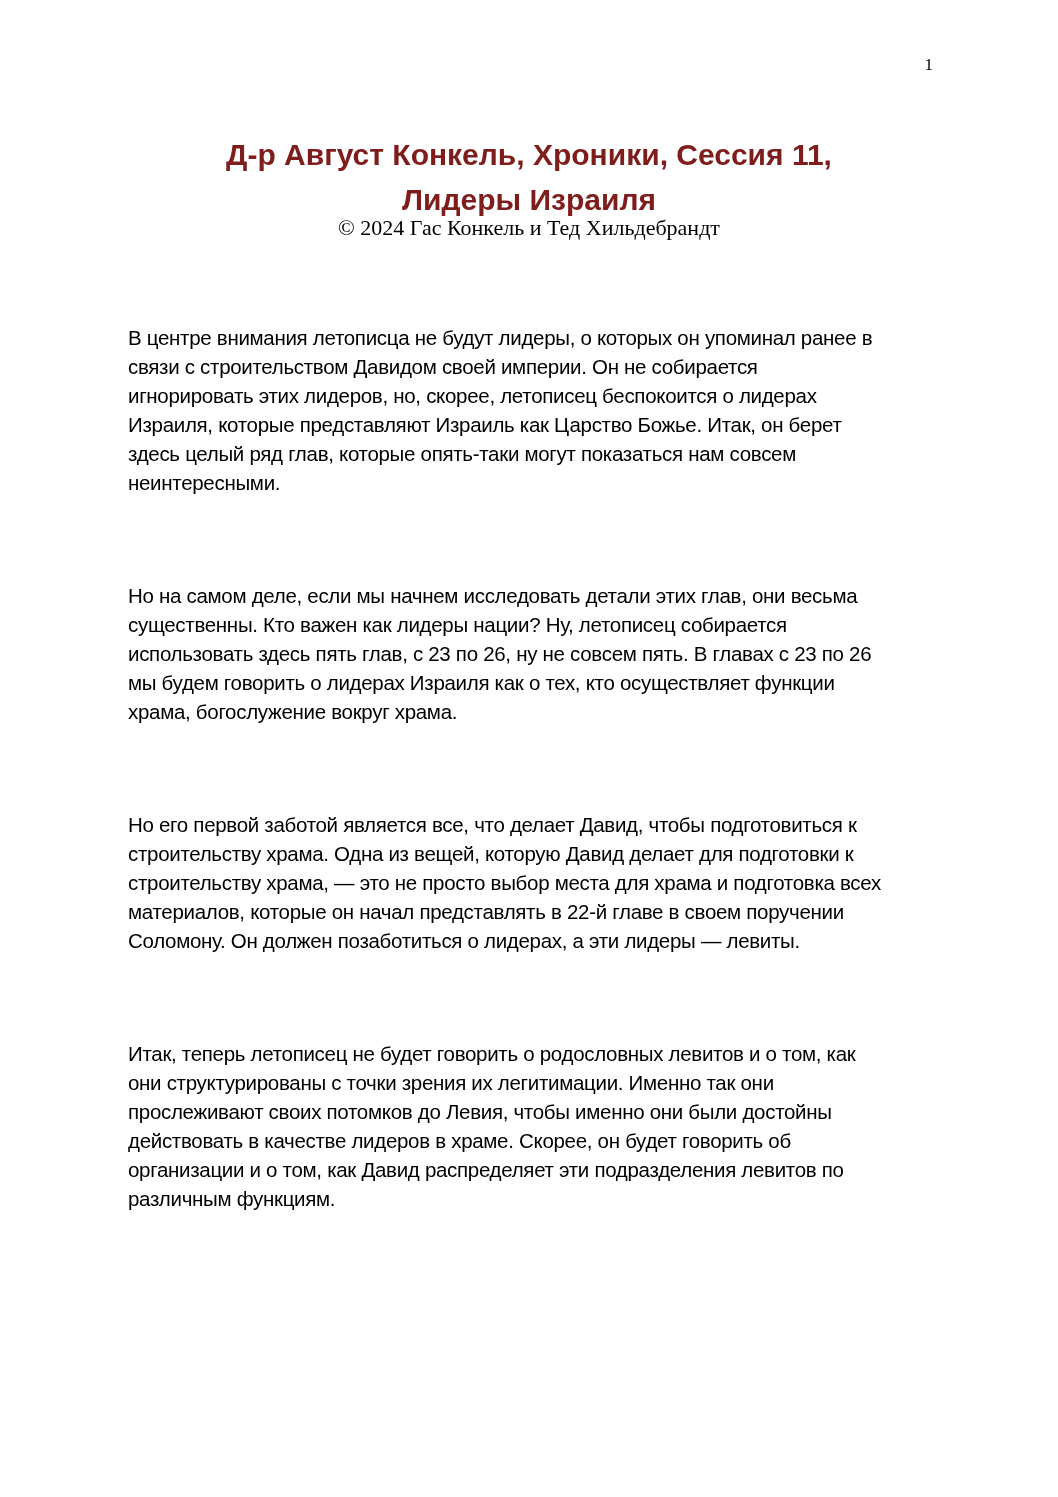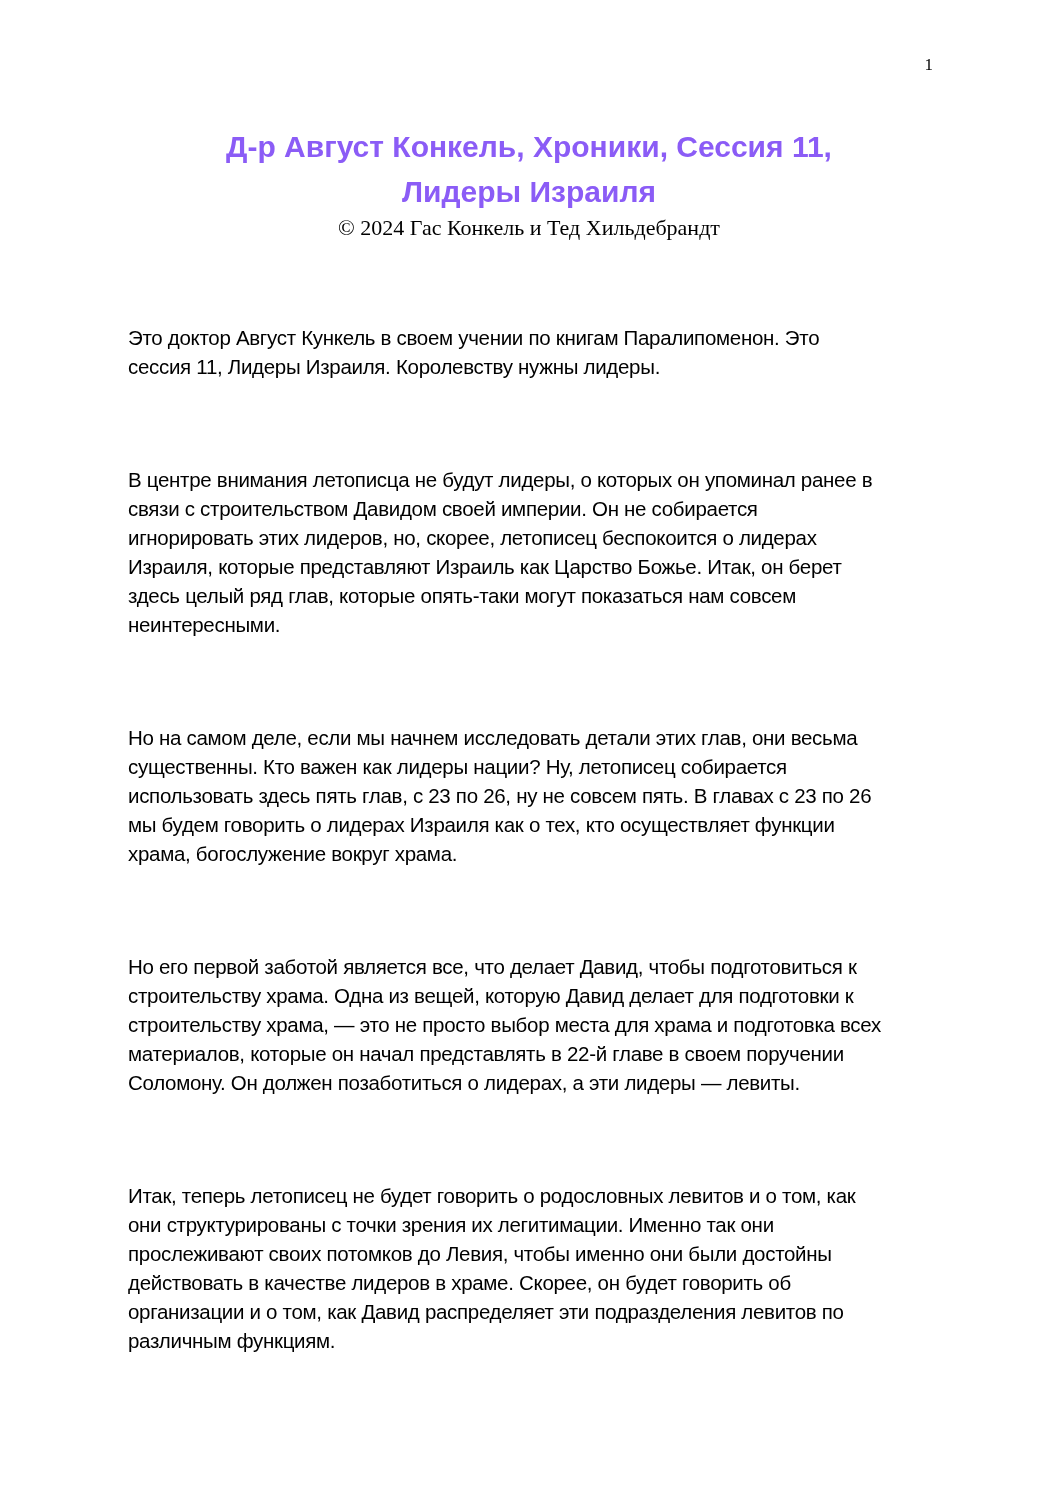--- a/index.html
+++ b/index.html
@@ -22,28 +22,28 @@
     right: 125px;
     font-family: "Liberation Serif", serif;
     font-size: 17px;
     color: #000000;
   }
   .doc-title {
     position: absolute;
     top: 124px;
     left: 0;
     right: 0;
-    margin: 0;
+    margin: 8px;
     text-align: center;
     font-family: "Liberation Sans", sans-serif;
     font-weight: 700;
     font-size: 30px;
     line-height: 45px;
     white-space: pre-line;
-    color: #8b5cf6;
+    color: #7f1d1d;
   }
   .copyright {
     position: absolute;
     top: 215px;
     left: 0;
     right: 0;
     text-align: center;
     font-family: "Liberation Serif", serif;
     font-size: 22px;
     color: #000000;
@@ -68,22 +68,20 @@
 
 <div class="page">
   <div class="page-number">1</div>
 
   <h1 class="doc-title">Д-р Август Конкель, Хроники, Сессия 11,
 Лидеры Израиля</h1>
 
   <div class="copyright">© 2024 Гас Конкель и Тед Хильдебрандт</div>
 
   <div class="content">
-    <p>Это доктор Август Кункель в своем учении по книгам Паралипоменон. Это
-сессия 11, Лидеры Израиля. Королевству нужны лидеры.</p>
     <p>В центре внимания летописца не будут лидеры, о которых он упоминал ранее в
 связи с строительством Давидом своей империи. Он не собирается
 игнорировать этих лидеров, но, скорее, летописец беспокоится о лидерах
 Израиля, которые представляют Израиль как Царство Божье. Итак, он берет
 здесь целый ряд глав, которые опять-таки могут показаться нам совсем
 неинтересными.</p>
     <p>Но на самом деле, если мы начнем исследовать детали этих глав, они весьма
 существенны. Кто важен как лидеры нации? Ну, летописец собирается
 использовать здесь пять глав, с 23 по 26, ну не совсем пять. В главах с 23 по 26
 мы будем говорить о лидерах Израиля как о тех, кто осуществляет функции

